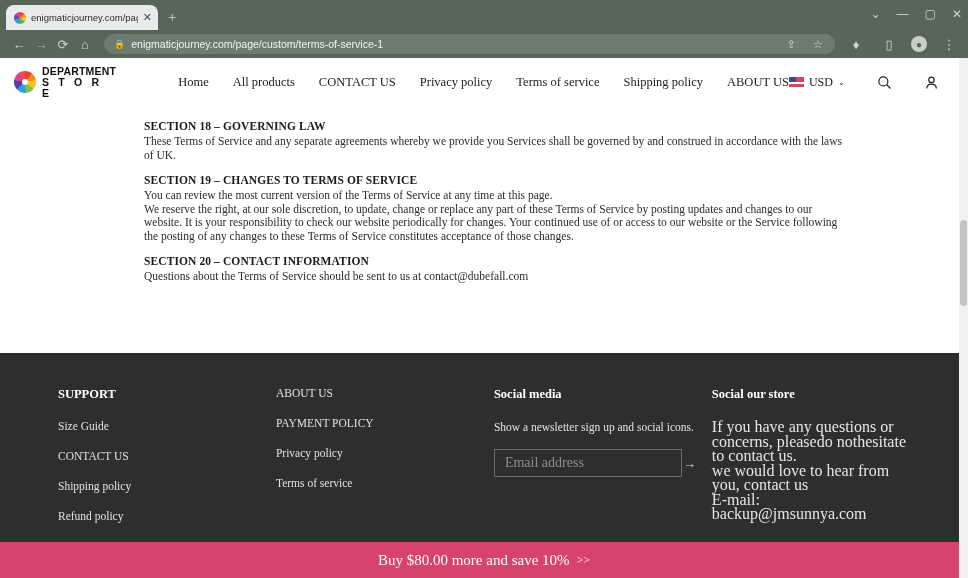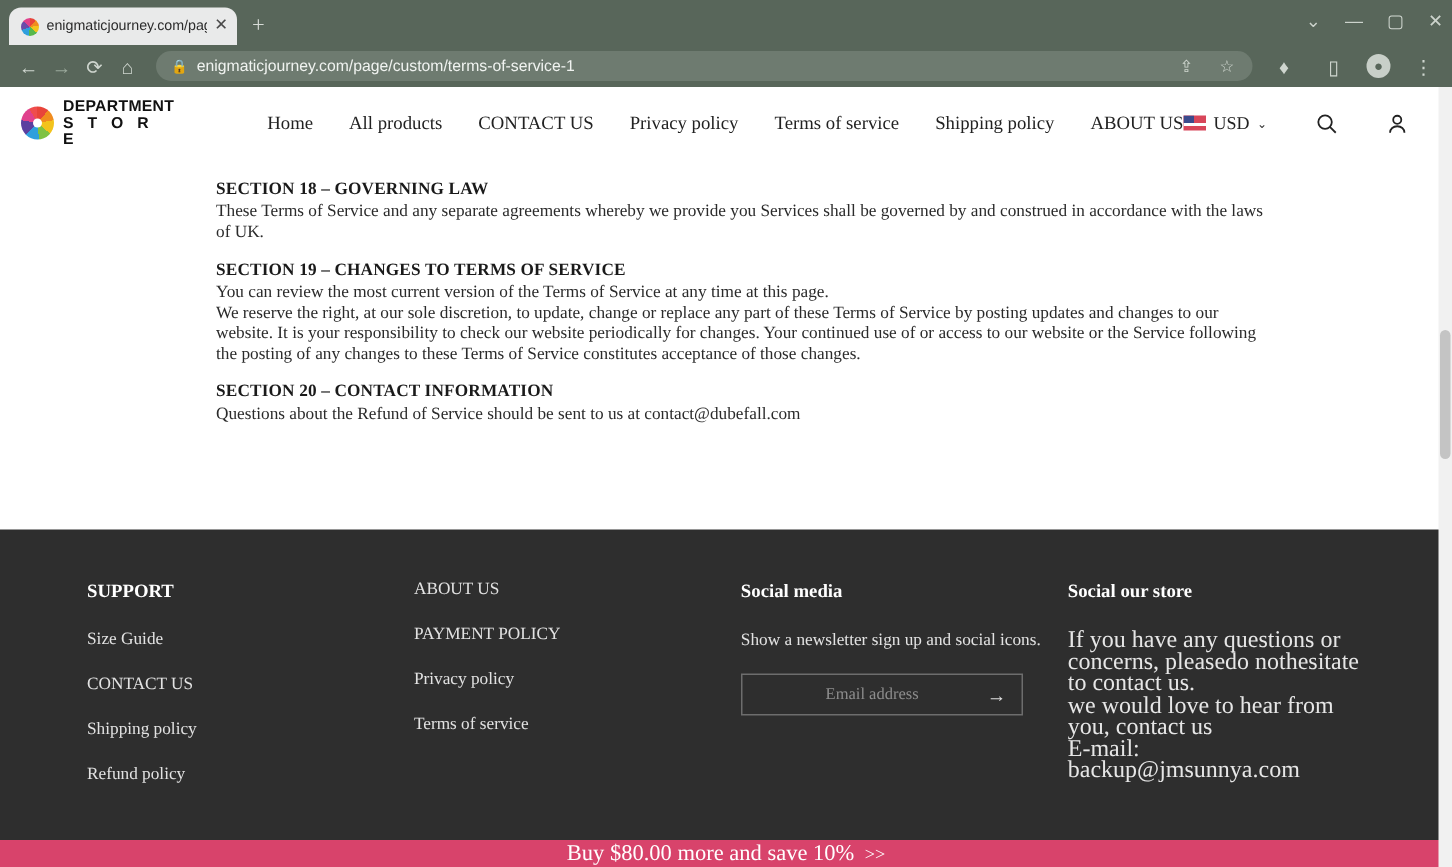--- a/index.html
+++ b/index.html
@@ -183,36 +183,36 @@
     text-decoration: none; margin-bottom: 18px; cursor: pointer;
   }
   .fdesc { font-size: 11.5px; line-height: 14px; color: #e2e2e2; margin-bottom: 15px; }
   .newsletter {
     width: 188px; height: 28px; border: 1px solid #6d6d6d;
     display: flex; align-items: center; padding: 0 10px;
     background: transparent;
   }
   .newsletter input {
     flex: 1 1 auto; background: transparent; border: 0; outline: 0;
-    font-family: "Liberation Serif", serif; font-size: 11px; color: #ddd; text-align: center;
+    font-family: "Liberation Serif", serif; font-size: 14px; color: #ddd;
   }
   .newsletter input::placeholder { color: #8d8d8d; }
   .arrow-btn {
     background: transparent; border: 0; color: #ddd; font-size: 13px;
     cursor: pointer; line-height: 1; padding: 0;
   }
   .about-text { font-size: 16px; line-height: 14.5px; color: #e6e6e6; }
 
   .fdivider {
     height: 1px; background: #5c5c5c; margin: 24px 58px 0 58px;
   }
 
   
   .promo {
-    position: absolute; left: 0; right: 0; bottom: 0; height: 18px;
+    position: absolute; left: 0; right: 0; bottom: 0; height: 36px;
     background: #d8436b; display: flex; align-items: center;
     justify-content: center; gap: 7px; cursor: pointer;
   }
   .promo-text {
     font-family: "Liberation Serif", serif; font-size: 15px; color: #fff;
   }
   .promo-arrow { font-family: "Liberation Serif", serif; font-size: 12px; color: #fff; }
 </style>
 </head>
 <body>
@@ -312,21 +312,21 @@
         </div>
 
         <div class="sec-block">
           <div class="sec-title">SECTION 19 – CHANGES TO TERMS OF SERVICE</div>
           <p class="sec-body">You can review the most current version of the Terms of Service at any time at this page.</p>
           <p class="sec-body">We reserve the right, at our sole discretion, to update, change or replace any part of these Terms of Service by posting updates and changes to our website. It is your responsibility to check our website periodically for changes. Your continued use of or access to our website or the Service following the posting of any changes to these Terms of Service constitutes acceptance of those changes.</p>
         </div>
 
         <div class="sec-block">
           <div class="sec-title">SECTION 20 – CONTACT INFORMATION</div>
-          <p class="sec-body">Questions about the Refund of Service should be sent to us at contact@dubefall.com</p>
+          <p class="sec-body">Questions about the Terms of Service should be sent to us at contact@dubefall.com</p>
         </div>
 
       </div>
     </div>
 
     <div class="footer">
       <div class="fcols">
 
         <div class="fcol-a">
           <div class="fhead">SUPPORT</div>

